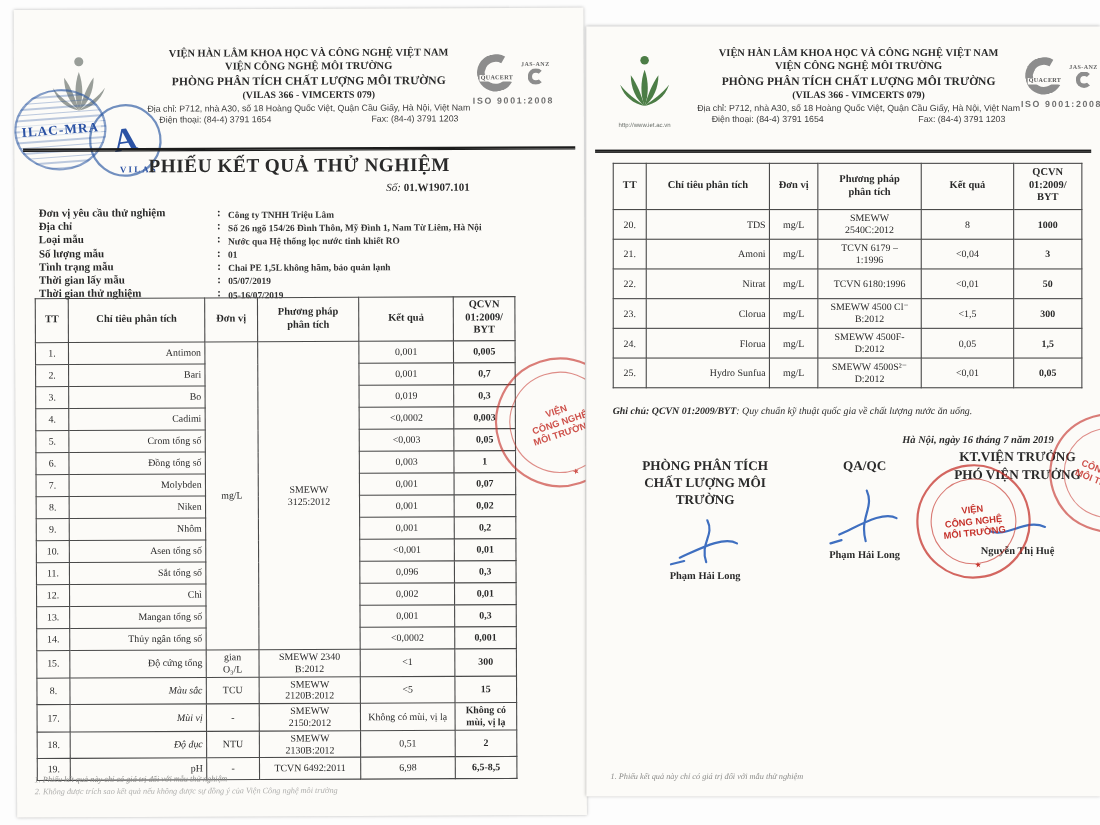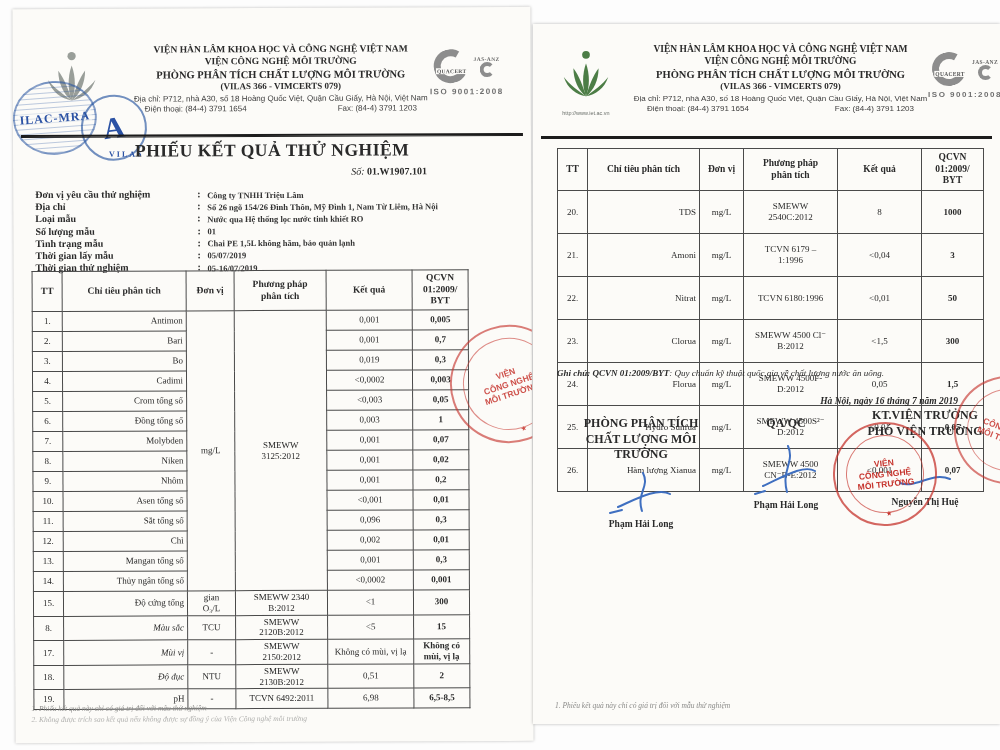--- a/index.html
+++ b/index.html
@@ -65,21 +65,21 @@
   
   table.rtbl { position:absolute; border-collapse:collapse; table-layout:fixed; background:transparent; }
   .rtbl th, .rtbl td { border:1px solid #4a4a4a; font-size:9px; text-align:center; vertical-align:middle;
     padding:1px 3px; white-space:pre-line; line-height:1.2; }
   .rtbl th { font-weight:bold; font-size:9.5px; }
   .rtbl td.c1 { text-align:right; padding-left:6px; }
   .rtbl td.c5 { font-weight:bold; }
   .rtbl td.it { font-style:italic; }
   #tbl-left tbody tr { height:20px; }
   #tbl-left thead tr { height:40px; }
-  #tbl-right tbody tr { height:43px; }
+  #tbl-right tbody tr { height:27px; }
   #tbl-right thead tr { height:42px; }
 
   
   .ghichu { position:absolute; font-size:9px; }
   .ghichu .gl { font-style:italic; font-weight:bold; }
   .ghichu .gb { font-style:italic; font-weight:bold;margin-top:38px; }
   .ghichu .gr { font-style:italic; }
   .footnotes { position:absolute; font-size:7.5px; font-style:italic; color:#8a8a88; line-height:1.5; }
   .footnotes div:nth-child(2) { color:#b0b0ae; }
 
@@ -488,29 +488,20 @@
           </tr>
           <tr>
             <td class="c0">25.</td>
             <td class="c1">Hydro Sunfua</td>
             <td class="c2">mg/L</td>
             <td class="c3">SMEWW 4500S²⁻
 D:2012</td>
             <td class="c4">&lt;0,01</td>
             <td class="c5">0,05</td>
           </tr>
-          <tr>
-            <td class="c0">26.</td>
-            <td class="c1">Hàm lượng Xianua</td>
-            <td class="c2">mg/L</td>
-            <td class="c3">SMEWW 4500
-CN⁻B-E:2012</td>
-            <td class="c4">&lt;0,001</td>
-            <td class="c5">0,07</td>
-          </tr>
         </tbody>
       </table>
 
     <div class="ghichu" style="left:24px; top:344px;">
       <span class="gl">Ghi chú: </span><span class="gb">QCVN 01:2009/BYT</span><span class="gr">: Quy chuẩn kỹ thuật quốc gia về chất lượng nước ăn uống.</span>
     </div>
 
     <div class="dateline" style="right:42px; top:372px;">Hà Nội, ngày 16 tháng 7 năm 2019</div>
 
     <div class="sig" style="left:28px; top:392px; width:160px;">

